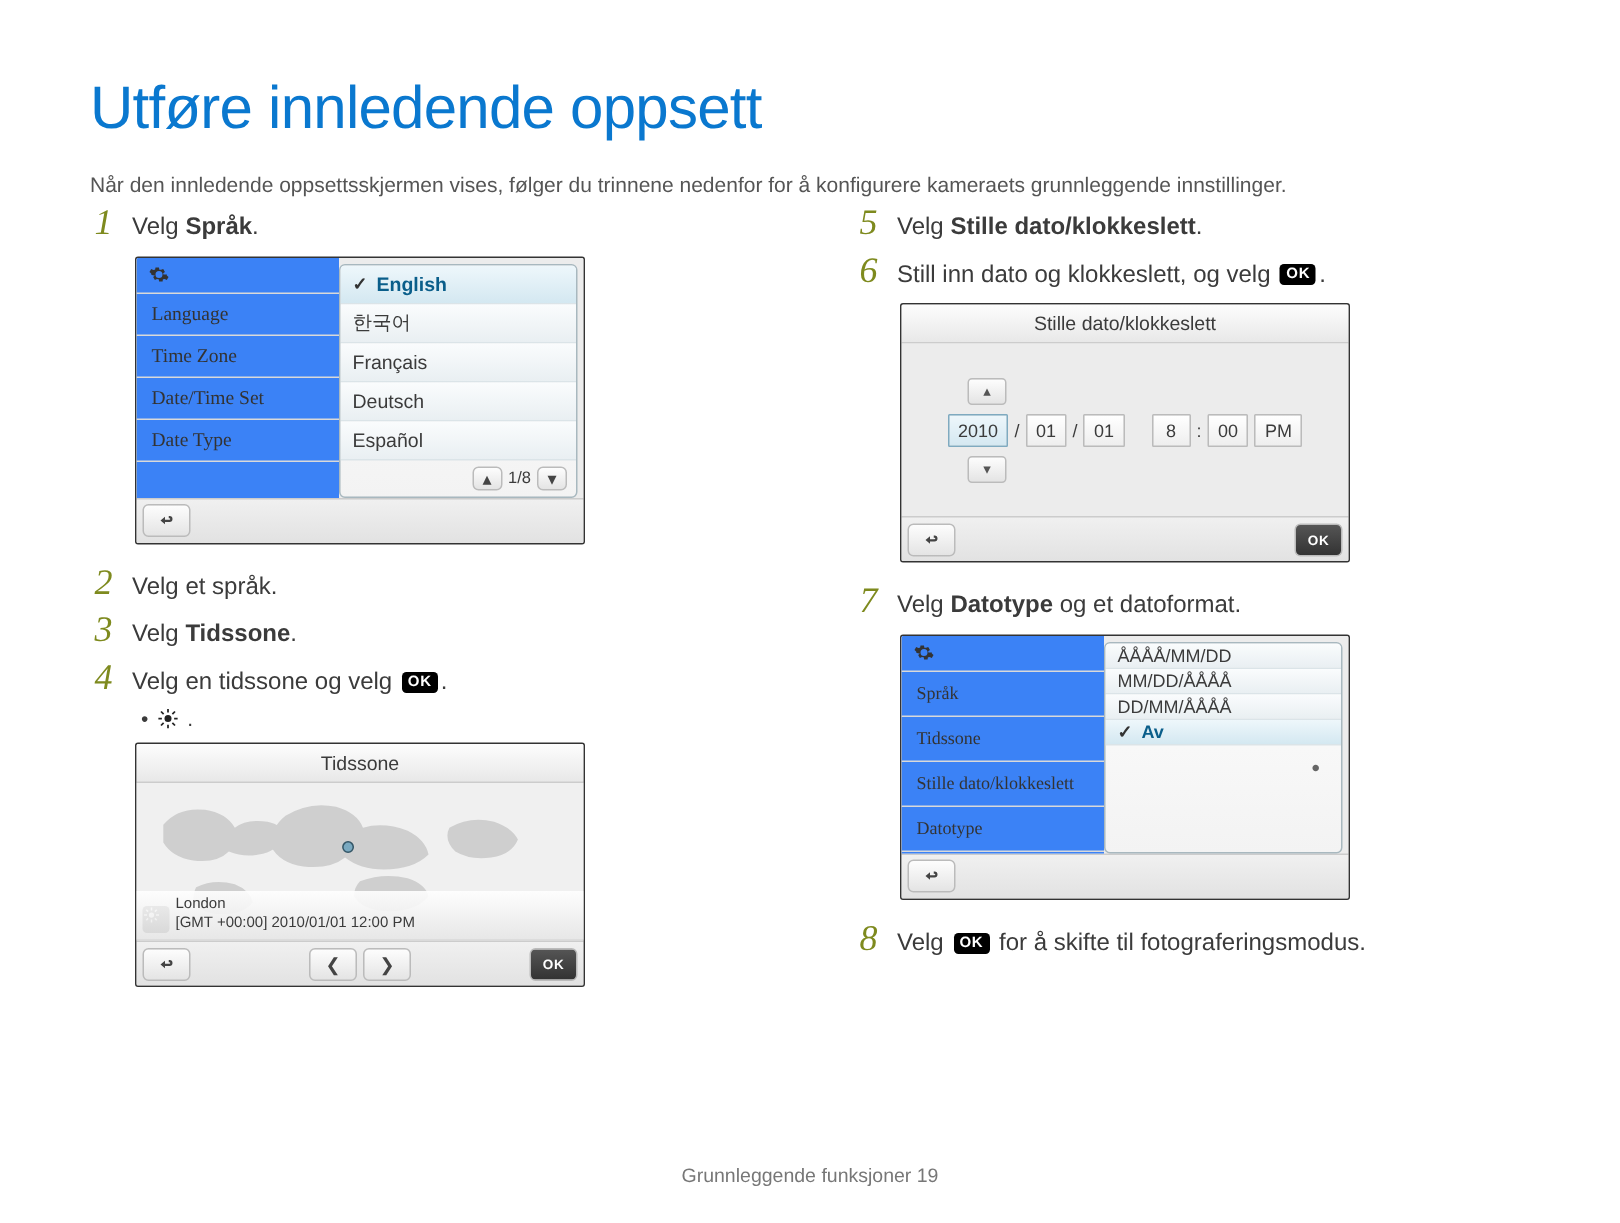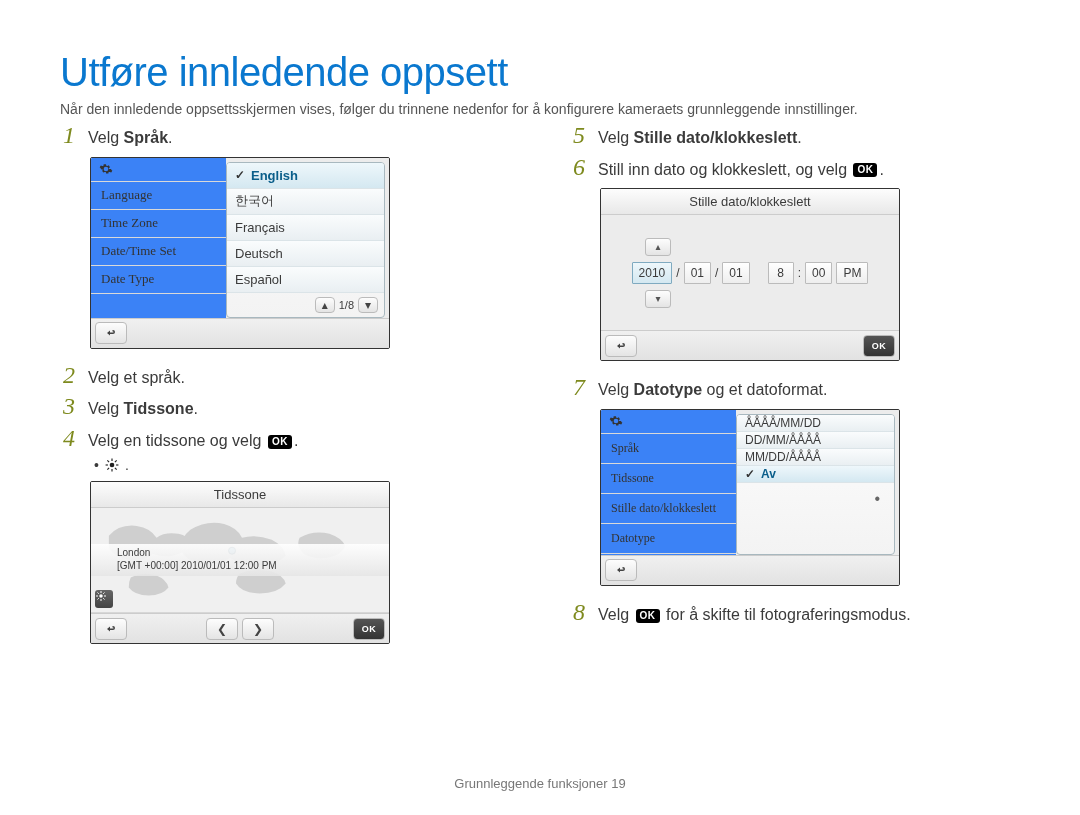--- a/index.html
+++ b/index.html
@@ -10,21 +10,21 @@
     background: #fff;
     font-family: Arial, Helvetica, sans-serif;
     color: #3b3b3b;
     position: relative;
     padding: 50px 60px 0 60px;
   }
   .title {
     font-size: 40px;
     font-weight: 400;
     color: #0a78cf;
-    margin: 0 0 6px 0;
+    margin: 0 0 20px 0;
     letter-spacing: -0.5px;
   }
   .intro {
     font-size: 14px;
     color: #555;
   }
   .columns {
     display: flex;
     gap: 60px;
   }
@@ -184,21 +184,21 @@
     border-bottom:1px solid #ccc;
     display:flex;align-items:center;justify-content:center;
     font-size:13px;
   }
   .tz-map {
     height: 105px;
     background: #f5f5f5;
     border-bottom:1px solid #ccc;
     position:relative;
     display:flex;
-    align-items:center;
+    align-items:flex-end;
   }
   .tz-map svg { position:absolute; inset:0; }
   .tz-info {
     position:relative;
     z-index:1;
     background: linear-gradient(rgba(255,255,255,0.9),rgba(230,230,230,0.9));
     width:100%;
     padding: 2px 6px 4px 26px;
     font-size: 10px;
     line-height: 1.3;
@@ -473,22 +473,22 @@
                 <path fill="#333" d="M12 8a4 4 0 100 8 4 4 0 000-8zm9 4a7 7 0 01-.1 1.2l2 1.6-2 3.4-2.4-1a7 7 0 01-2 .1l-.4 2.6h-4l-.4-2.6a7 7 0 01-2-.1l-2.4 1-2-3.4 2-1.6A7 7 0 013 12a7 7 0 01.1-1.2l-2-1.6 2-3.4 2.4 1a7 7 0 012-.1L8 4h4l.4 2.6a7 7 0 012 .1l2.4-1 2 3.4-2 1.6c.1.4.2.8.2 1.3z"></path>
               </svg>
           </div>
           <div class="row">Språk</div>
           <div class="row">Tidssone</div>
           <div class="row">Stille dato/klokkeslett</div>
           <div class="row">Datotype</div>
         </div>
         <div class="menu-right">
           <div class="row">ÅÅÅÅ/MM/DD</div>
+          <div class="row">MM/DD/ÅÅÅÅ</div>
           <div class="row">DD/MM/ÅÅÅÅ</div>
-          <div class="row">MM/DD/ÅÅÅÅ</div>
           <div class="row selected">
               <span class="check">✓</span>
               <span>Av</span>
             </div>
           <div class="dot-pager">•</div>
         </div>
       </div>
       <div class="bottom-bar">
         <div class="soft-btn">
           <svg width="14" height="12" viewBox="0 0 24 24">

